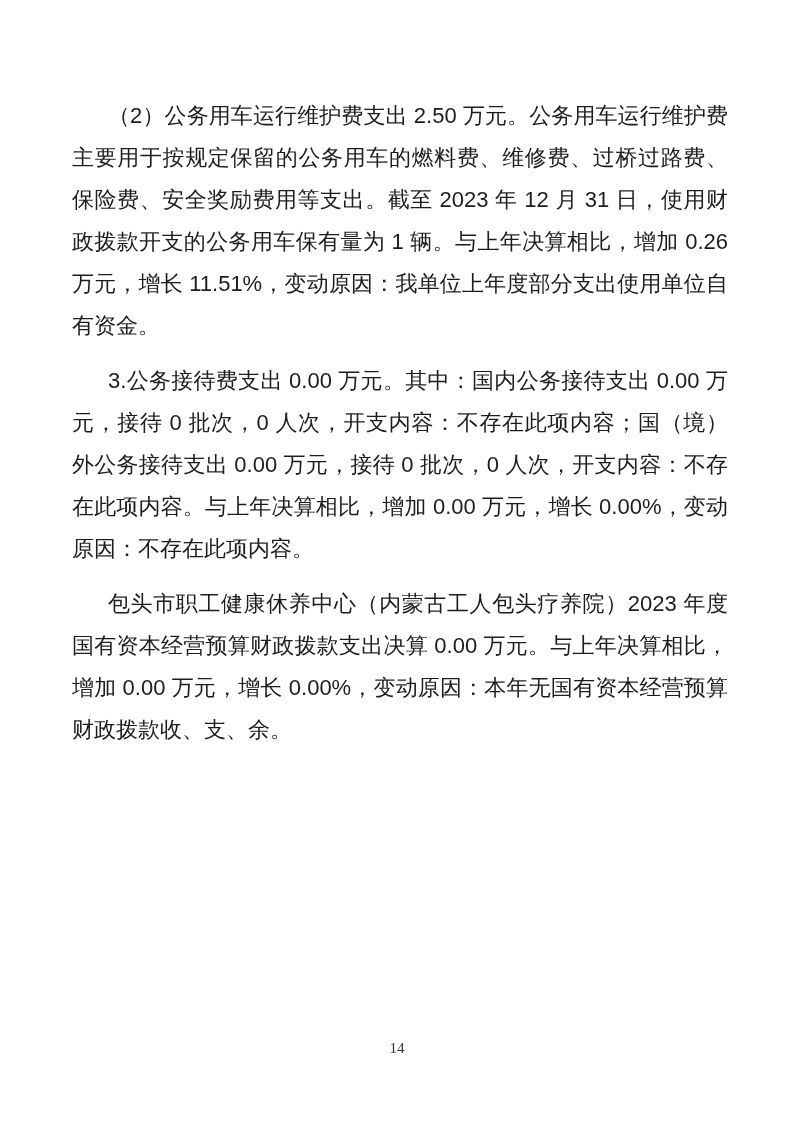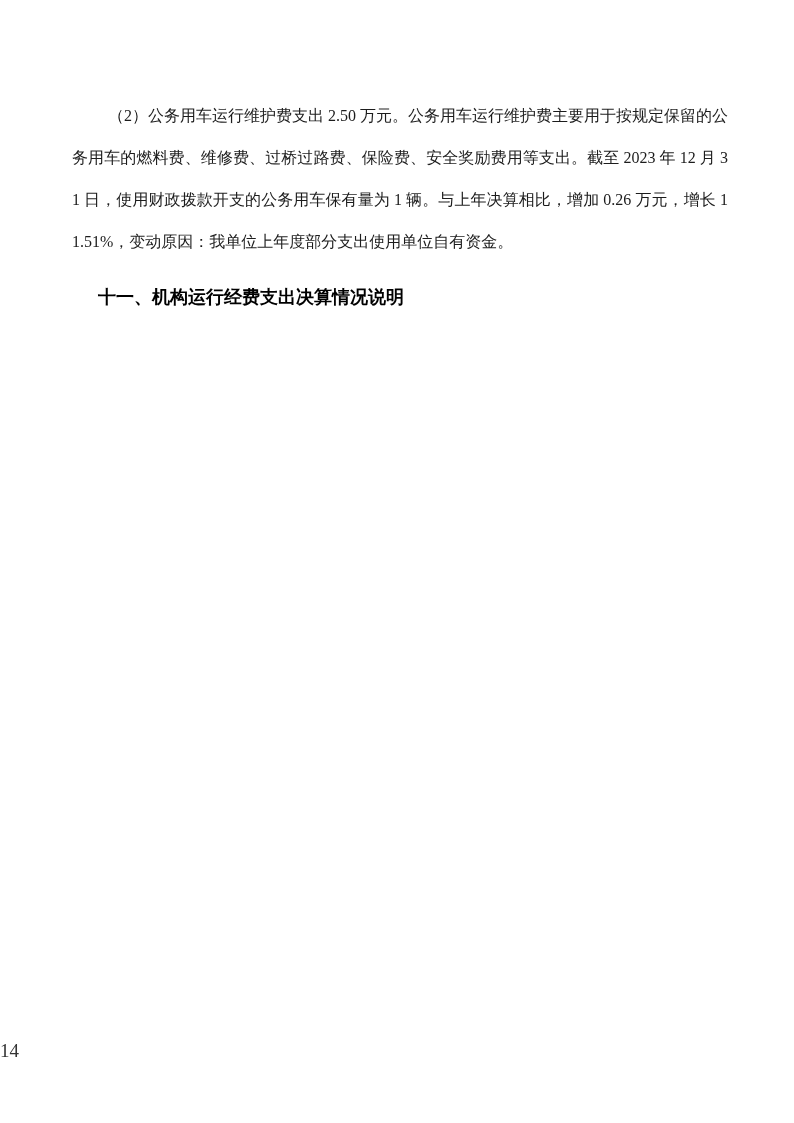--- a/index.html
+++ b/index.html
@@ -15,22 +15,22 @@
     overflow: hidden;
     color: #1c1c1c;
   }
   .doc-body {
     position: absolute;
     top: 95px;
     left: 72px;
     width: 656px;
   }
   .body-para {
-    font-family: Liberation Serif, serif;
-    font-size: 16px;
+    font-family: Liberation Sans, sans-serif;
+    font-size: 22px;
     line-height: 42px;
     text-align: justify;
     text-justify: inter-ideograph;
     text-indent: 36px;
     margin: 0 0 13px 0;
     color: #1c1c1c;
     word-break: break-all;
   }
   .section-heading {
     font-family: "Liberation Sans", "DejaVu Sans", sans-serif;
@@ -39,27 +39,29 @@
     line-height: 42px;
     text-indent: 26px;
     margin: 0 0 17px 0;
     color: #000000;
   }
   .page-number {
     position: absolute;
     top: 1040px;
     left: 0;
     width: 100%;
+    text-align: center;
     font-family: "Liberation Serif", "DejaVu Serif", serif;
-    font-size: 19px;
+    font-size: 15px;
     color: #333333;
   }
 </style>
 </head>
 <body>
 
 <div class="page">
   <div class="doc-body">
     <p class="body-para">（2）公务用车运行维护费支出 2.50 万元。公务用车运行维护费主要用于按规定保留的公务用车的燃料费、维修费、过桥过路费、保险费、安全奖励费用等支出。截至 2023 年 12 月 31 日，使用财政拨款开支的公务用车保有量为 1 辆。与上年决算相比，增加 0.26 万元，增长 11.51%，变动原因：我单位上年度部分支出使用单位自有资金。</p>
-    <h2 class="section-heading">十一、机构运行经费支出决算情况说明</h2>
+    <p class="body-para">3.公务接待费支出 0.00 万元。其中：国内公务接待支出 0.00 万元，接待 0 批次，0 人次，开支内容：不存在此项内容；国（境）外公务接待支出 0.00 万元，接待 0 批次，0 人次，开支内容：不存在此项内容。与上年决算相比，增加 0.00 万元，增长 0.00%，变动原因：不存在此项内容。</p>
+    <p class="body-para">包头市职工健康休养中心（内蒙古工人包头疗养院）2023 年度国有资本经营预算财政拨款支出决算 0.00 万元。与上年决算相比，增加 0.00 万元，增长 0.00%，变动原因：本年无国有资本经营预算财政拨款收、支、余。</p>
   </div>
   <div class="page-number">14</div>
 </div>
 
 </body></html>

